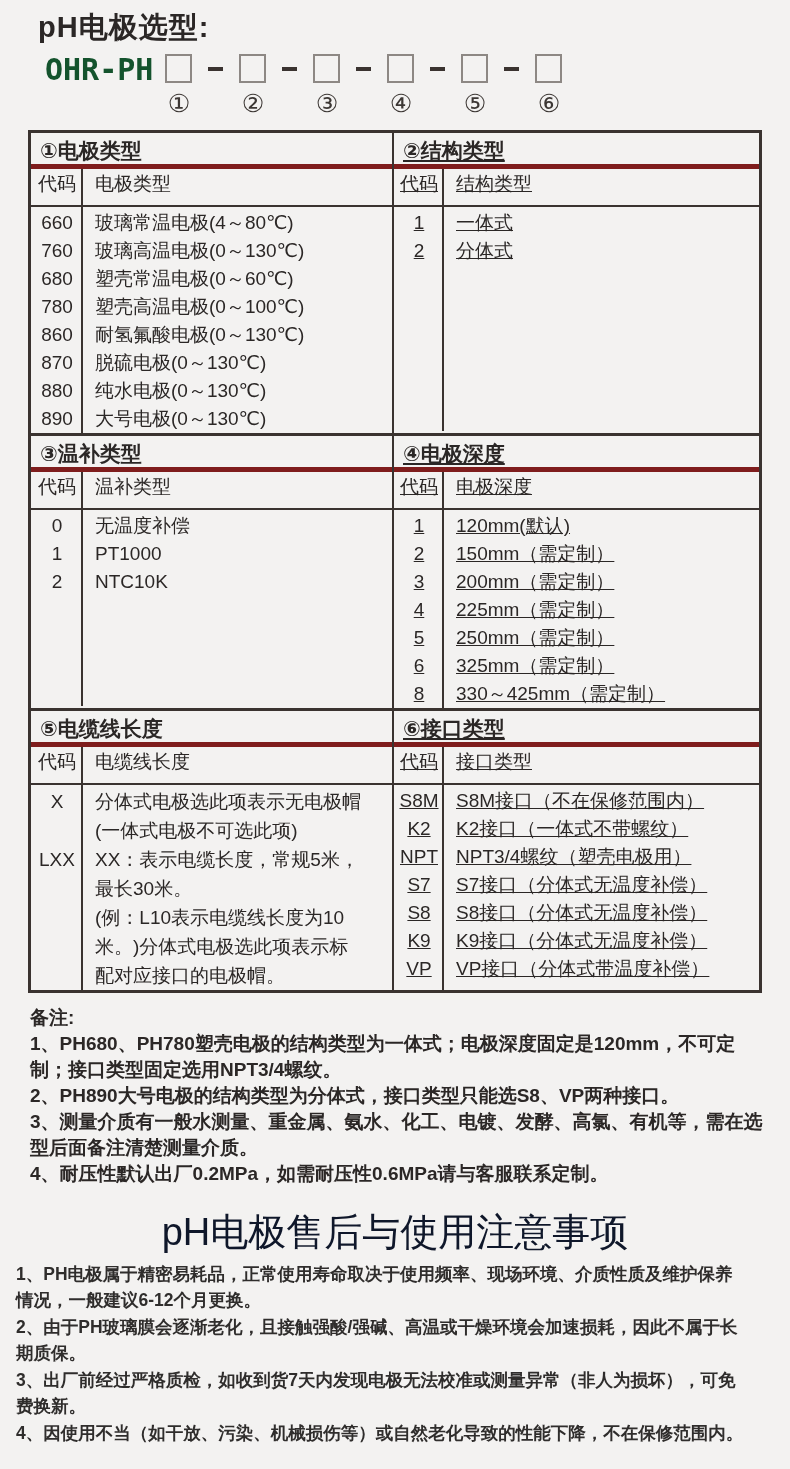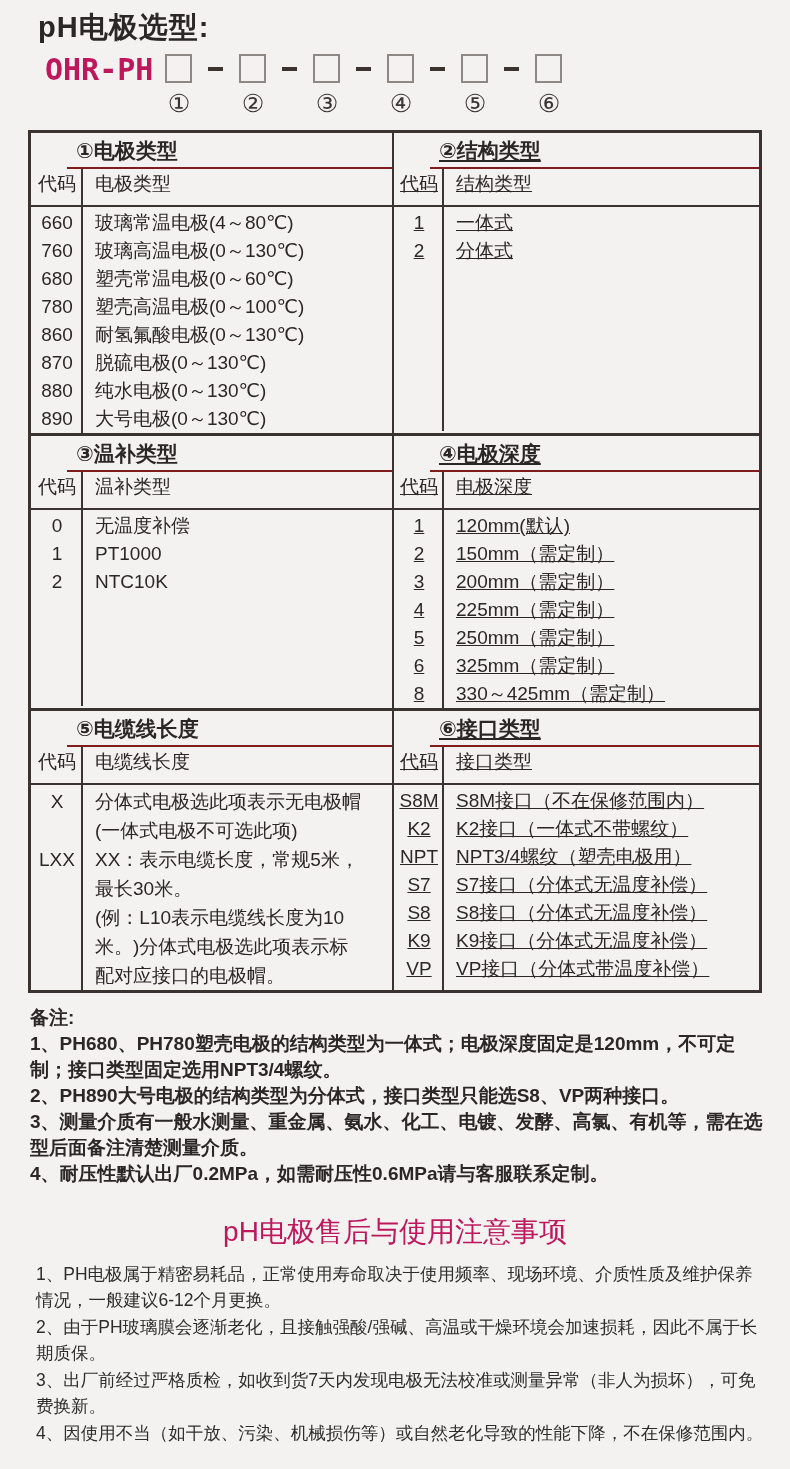--- a/index.html
+++ b/index.html
@@ -17,21 +17,21 @@
     font-size: 29px; font-weight: bold; line-height: 38px;
     letter-spacing: 1px;
   }
   .model-row {
     display: flex; align-items: flex-start;
     margin: 8px 0 0 45px;
   }
   .model-prefix {
     font-family: "DejaVu Sans Mono", monospace;
     font-size: 30px; font-weight: bold; line-height: 31px;
-    margin-right: 12px; color: #be185d;
+    margin-right: 12px; color: #14532d;
   }
   .pos { display: flex; flex-direction: column; align-items: center; }
   .pos-box {
     width: 27px; height: 29px;
     border: 2px solid #8d8884; background: transparent;
   }
   .pos-num { margin-top: 7px; font-size: 25px; line-height: 26px; color: #3c3734; }
   .dash { width: 15px; height: 4px; background: #3a3330; margin: 13px 16px 0 16px; }
 
   
@@ -39,22 +39,21 @@
     margin: 14px 0 0 28px; width: 734px;
     border: 3px solid #3a3330;
   }
   .band { display: flex; }
   .band + .band { border-top: 3px solid #3a3330; }
   .sec-left  { width: 363px; border-right: 2px solid #3a3330; }
   .sec-right { flex: 1; text-decoration: underline; }
   .sec-title {
     height: 36px; line-height: 36px; padding-left: 9px;
     font-size: 21px; font-weight: bold;
-    border-bottom: 2px solid #7f1d1d;
-    margin-left: 36px;
+    border-bottom: 5px solid #7f1d1d;
   }
   .sec-grid { position: relative; }
   .divider-v { position: absolute; top: 0; bottom: 0; width: 2px; background: #3a3330; }
   .sec-left  .divider-v { left: 50px; }
   .sec-right .divider-v { left: 48px; }
   .sec-header {
     display: flex; height: 38px; line-height: 30px;
     border-bottom: 2px solid #3a3330; font-size: 19px;
   }
   .sec-left  .cell-code { width: 52px; text-align: center; }
@@ -71,24 +70,24 @@
   
   .notes {
     margin: 12px 0 0 30px; width: 740px;
     font-size: 19px; font-weight: bold; line-height: 26px;
   }
   .notes p { margin: 0; }
 
   
   .after { margin-top: 26px; }
   .after-title {
-    text-align: center; font-size: 28px; font-weight: normal;
-    line-height: 38px; margin: 0 0 10px 0; color: #be185d;
-  }
-  .after-items { margin-left: 36px; width: 730px; font-size: 17.5px; line-height: 26px; color: #2f2d2c; }
+    text-align: center; font-size: 38px; font-weight: normal;
+    line-height: 38px; margin: 0 0 10px 0; color: #0f172a;
+  }
+  .after-items { margin-left: 16px; width: 730px; font-size: 17.5px; line-height: 26px; color: #2f2d2c; font-weight: bold; }
   .after-items p { margin: 0 0 1px 0; }
 </style>
 </head>
 <body>
 
 <h1 class="page-title">pH电极选型:</h1>
 
 <div class="model-row">
   <span class="model-prefix">OHR-PH</span>
   <div style="display:flex; align-items:flex-start;">

